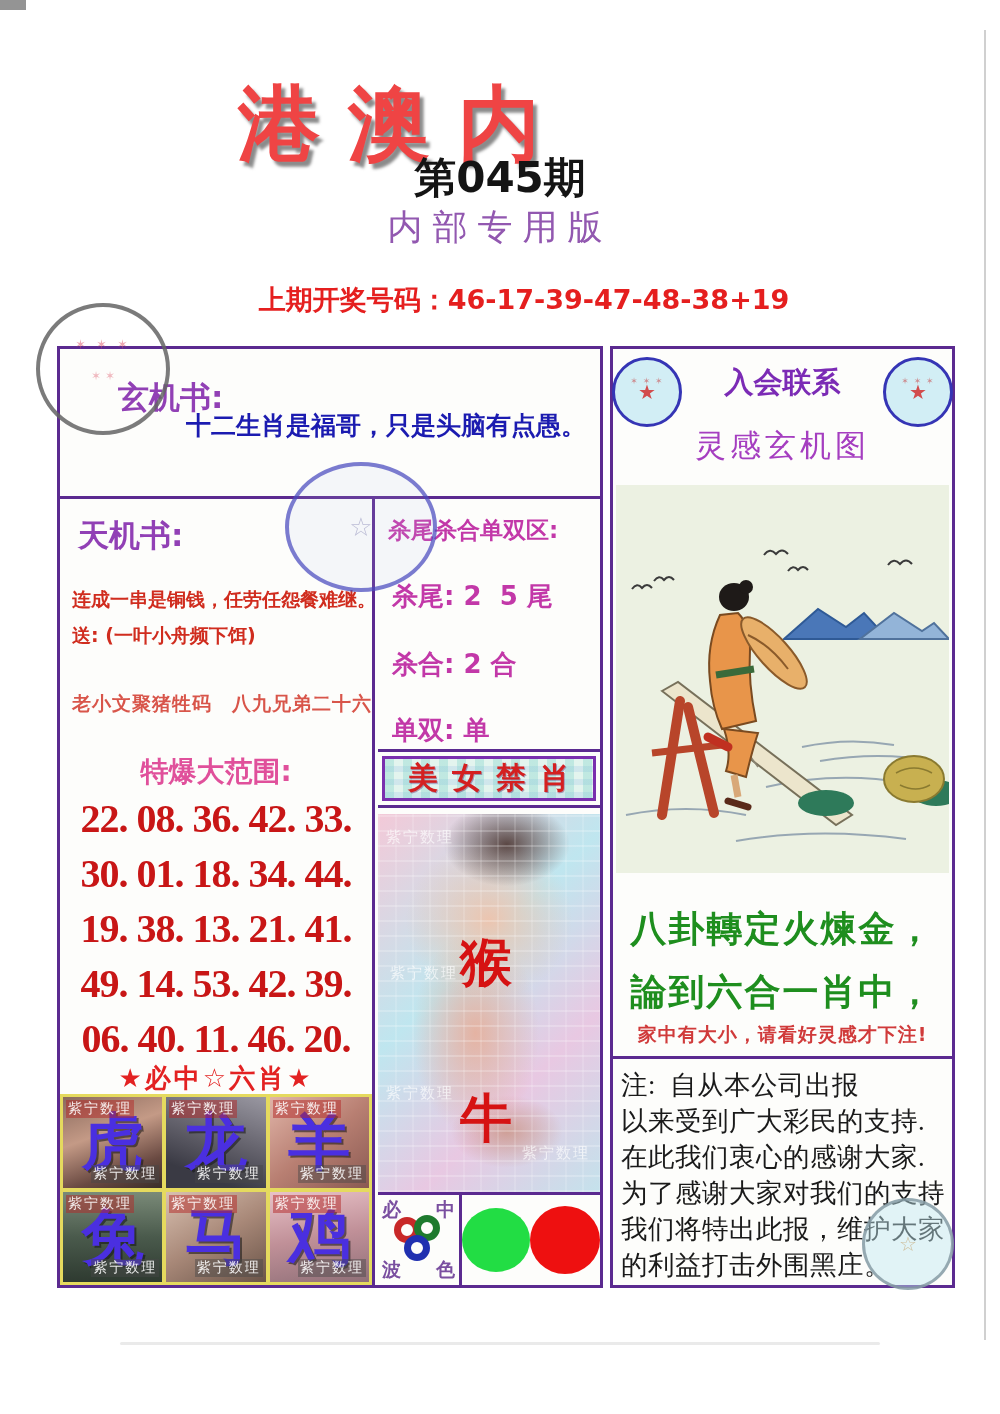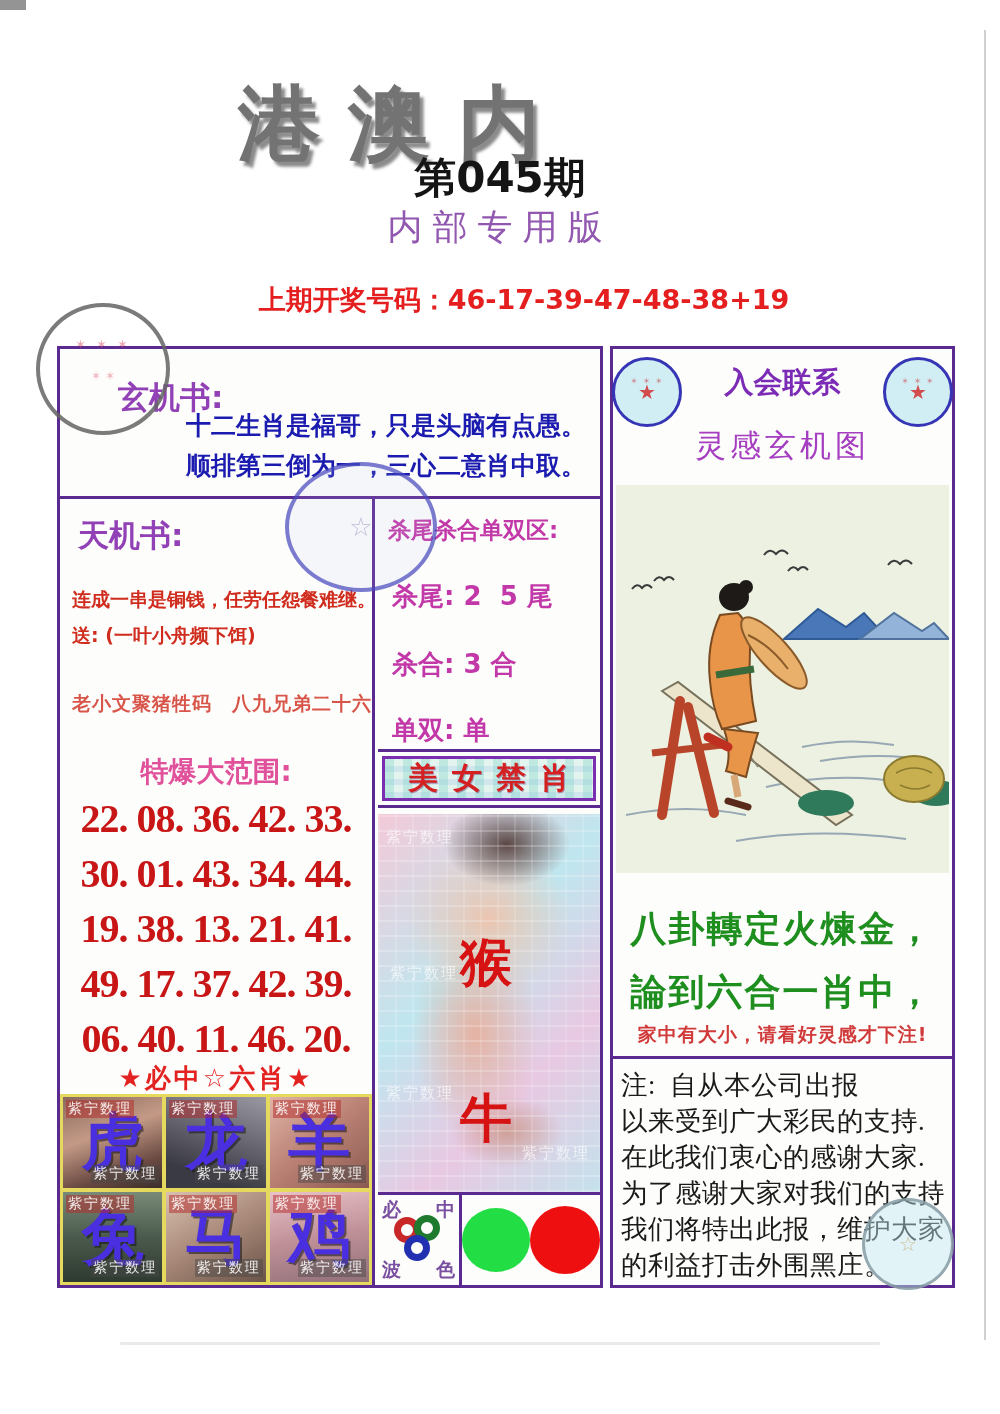--- a/index.html
+++ b/index.html
@@ -2,21 +2,21 @@
 <html><head>
 <meta charset="utf-8">
 <style>
   * { margin:0; padding:0; box-sizing:border-box; }
   html,body { width:1000px; height:1414px; }
   body { position:relative; background:#ffffff; font-family:"DejaVu Sans", sans-serif; overflow:hidden; }
   .abs { position:absolute; }
 
   
   .main-title { left:238px; top:70px; font-family:"Liberation Serif", serif; font-size:82px; font-weight:bold;
-    letter-spacing:28px; color:#737373; text-shadow:4px 5px 3px rgba(110,110,110,.8); }
+    letter-spacing:28px; color:#ef4444; text-shadow:4px 5px 3px rgba(110,110,110,.8); }
   .issue-no { left:0; top:150px; width:1000px; text-align:center; font-size:42px; font-weight:bold; color:#141414; }
   .edition { left:0; top:204px; width:1000px; text-align:center; font-size:35px; color:#9258b0; letter-spacing:10px; }
   .last-draw { left:24px; top:282px; width:1000px; text-align:center; font-size:27px; font-weight:bold; color:#e51f1f; }
 
   
   .lblock { left:57px; top:346px; width:546px; height:942px; border:3px solid #5b2a90; background:#fdfdfb; }
   .rblock { left:610px; top:346px; width:345px; height:942px; border:3px solid #5b2a90; background:#fdfdfb; }
 
   
   .xuanji { left:0; top:0; width:540px; height:150px; border-bottom:3px solid #5b2a90; }
@@ -129,36 +129,35 @@
 <div class="abs main-title">港澳内</div>
 <div class="abs issue-no">第045期</div>
 <div class="abs edition">内部专用版</div>
 <div class="abs last-draw">上期开奖号码：46-17-39-47-48-38+19</div>
 
 <div class="abs lblock">
 
   <div class="abs xuanji">
     <div class="abs sec-label" style="left:22px; top:28px;margin-left:36px;">玄机书:</div>
     <div class="blue-line" style="top:60px;">十二生肖是福哥，只是头脑有点愚。</div>
-    <div class="blue-line" style="top:100px;">顺排第三倒为一，三心二意肖中取。</div>
   </div>
 
   <div class="abs tianji">
     <div class="abs sec-label" style="left:18px; top:16px;">天机书:</div>
     <div class="red-line" style="top:80px;margin-top:8px;">连成一串是铜钱，任劳任怨餐难继。</div>
     <div class="red-line" style="top:124px;">送: (一叶小舟频下饵)</div>
     <div class="red-line blurry" style="top:192px;">老小文聚猪牲码　八九兄弟二十六</div>
   </div>
 
   <div class="abs tebao">
     <div class="tebao-title">特爆大范围:</div>
     <div class="tebao-row">22. 08. 36. 42. 33.</div>
-    <div class="tebao-row">30. 01. 43. 34. 44.</div>
+    <div class="tebao-row">30. 01. 18. 34. 44.</div>
     <div class="tebao-row">19. 38. 13. 21. 41.</div>
-    <div class="tebao-row">49. 17. 37. 42. 39.</div>
+    <div class="tebao-row">49. 14. 53. 42. 39.</div>
     <div class="tebao-row">06. 40. 11. 46. 20.</div>
   </div>
 
   <div class="abs liuxiao-hd">★必中☆六肖★</div>
 
   <div class="abs zgrid">
     <div class="zcell z1">
       <span class="wm a">紫宁数理</span>
       <span class="wm b">紫宁数理</span>
       <span class="zchar">虎</span>
@@ -186,21 +185,21 @@
     <div class="zcell z6">
       <span class="wm a">紫宁数理</span>
       <span class="wm b">紫宁数理</span>
       <span class="zchar">鸡</span>
     </div>
   </div>
 
   <div class="abs shazone">
     <div class="sha-title">杀尾杀合单双区:</div>
     <div class="srow" style="top:80px;"><span>杀尾:</span> <span>2  5 尾</span></div>
-    <div class="srow" style="top:148px;"><span>杀合:</span> <span>3 合</span></div>
+    <div class="srow" style="top:148px;"><span>杀合:</span> <span>2 合</span></div>
     <div class="srow" style="top:214px;"><span>单双:</span> <span>单</span></div>
   </div>
 
   <div class="abs meinv">
     <div class="meinv-inner">
       <span class="meinv-text">美女禁肖</span>
     </div>
   </div>
 
   <div class="abs model">

